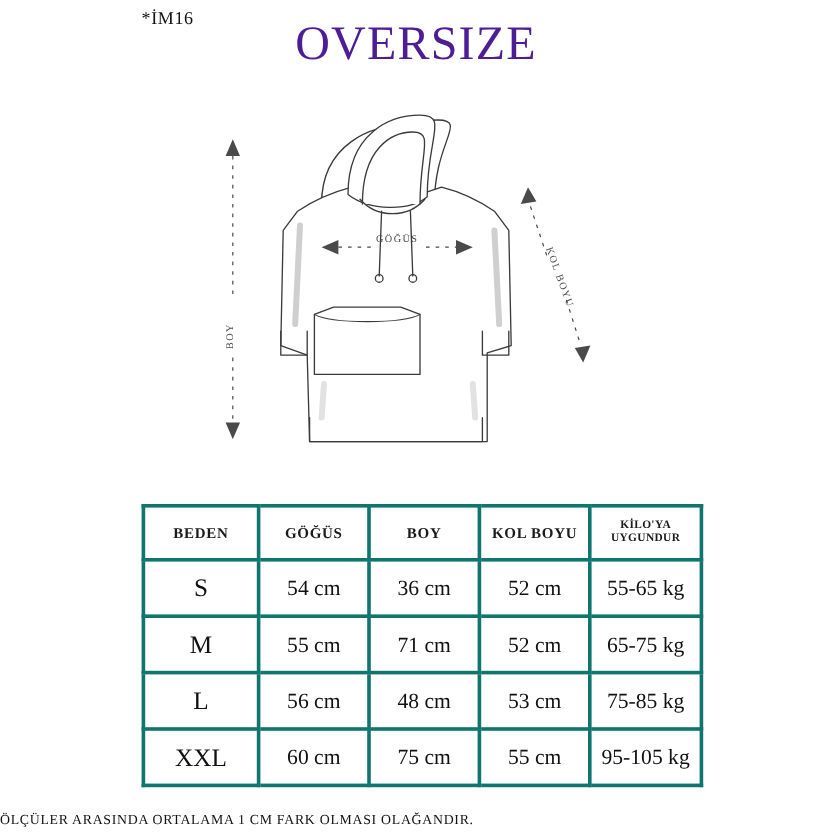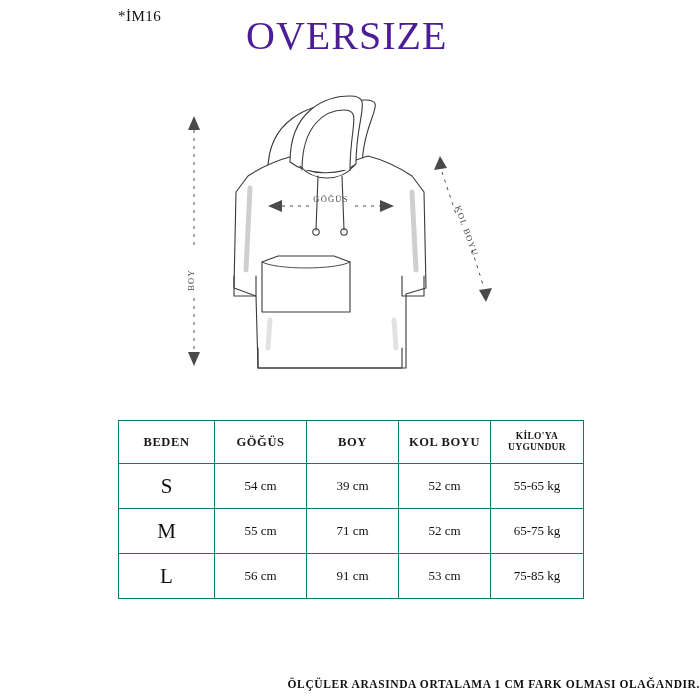--- a/index.html
+++ b/index.html
@@ -51,57 +51,56 @@
   
   .size-table {
     position: absolute;
     left: 118px;
     top: 420px;
     width: 465px;
     border-collapse: collapse;
     table-layout: fixed;
   }
   .size-table th, .size-table td {
-    border: 1px solid #0f766e;
+    border: 3px solid #0f766e;
     text-align: center;
     vertical-align: middle;
     background: #ffffff;
   }
   .size-table thead th {
     height: 40px;
     font-size: 12.5px;
     font-weight: 700;
     letter-spacing: 0.6px;
     font-family: "Liberation Serif", serif;
   }
   .size-table thead th.small-head {
     font-size: 9.5px;
     line-height: 1.15;
     letter-spacing: 0.3px;
   }
   .size-table tbody td {
     height: 42px;
-    font-size: 13px;
+    font-size: 18px;
     font-family: "Liberation Serif", serif;
     color: #111;
   }
   .size-table tbody td.size-cell {
     font-size: 21px;
   }
   .footnote {
     position: absolute;
     left: 0;
     top: 678px;
     width: 700px;
-    text-align: right;
+    text-align: left;
     font-family: "Liberation Serif", serif;
     font-size: 11.5px;
     letter-spacing: 0.6px;
     color: #111;
-    font-weight: bold;
   }
   
   .dim-label {
     font-family: "Liberation Serif", serif;
     font-size: 8.5px;
     letter-spacing: 1.2px;
     fill: #4a4a4a;
   }
 </style>
 </head>
@@ -188,36 +187,43 @@
         <th class="small-head">
           <span>KİLO'YA</span><br>
           <span>UYGUNDUR</span>
         </th>
       </tr>
     </thead>
     <tbody>
       <tr>
         <td class="size-cell">S</td>
         <td>54 cm</td>
-        <td>39 cm</td>
+        <td>36 cm</td>
         <td>52  cm</td>
         <td>55-65 kg</td>
       </tr>
       <tr>
         <td class="size-cell">M</td>
         <td>55 cm</td>
         <td>71 cm</td>
         <td>52 cm</td>
         <td>65-75 kg</td>
       </tr>
       <tr>
         <td class="size-cell">L</td>
         <td>56 cm</td>
-        <td>91 cm</td>
+        <td>48 cm</td>
         <td>53 cm</td>
         <td>75-85 kg</td>
       </tr>
+      <tr>
+        <td class="size-cell">XXL</td>
+        <td>60 cm</td>
+        <td>75 cm</td>
+        <td>55 cm</td>
+        <td>95-105 kg</td>
+      </tr>
     </tbody>
   </table>
 
   <div class="footnote">ÖLÇÜLER ARASINDA ORTALAMA 1 CM FARK OLMASI OLAĞANDIR.</div>
 
 </div>
 
 </body></html>

